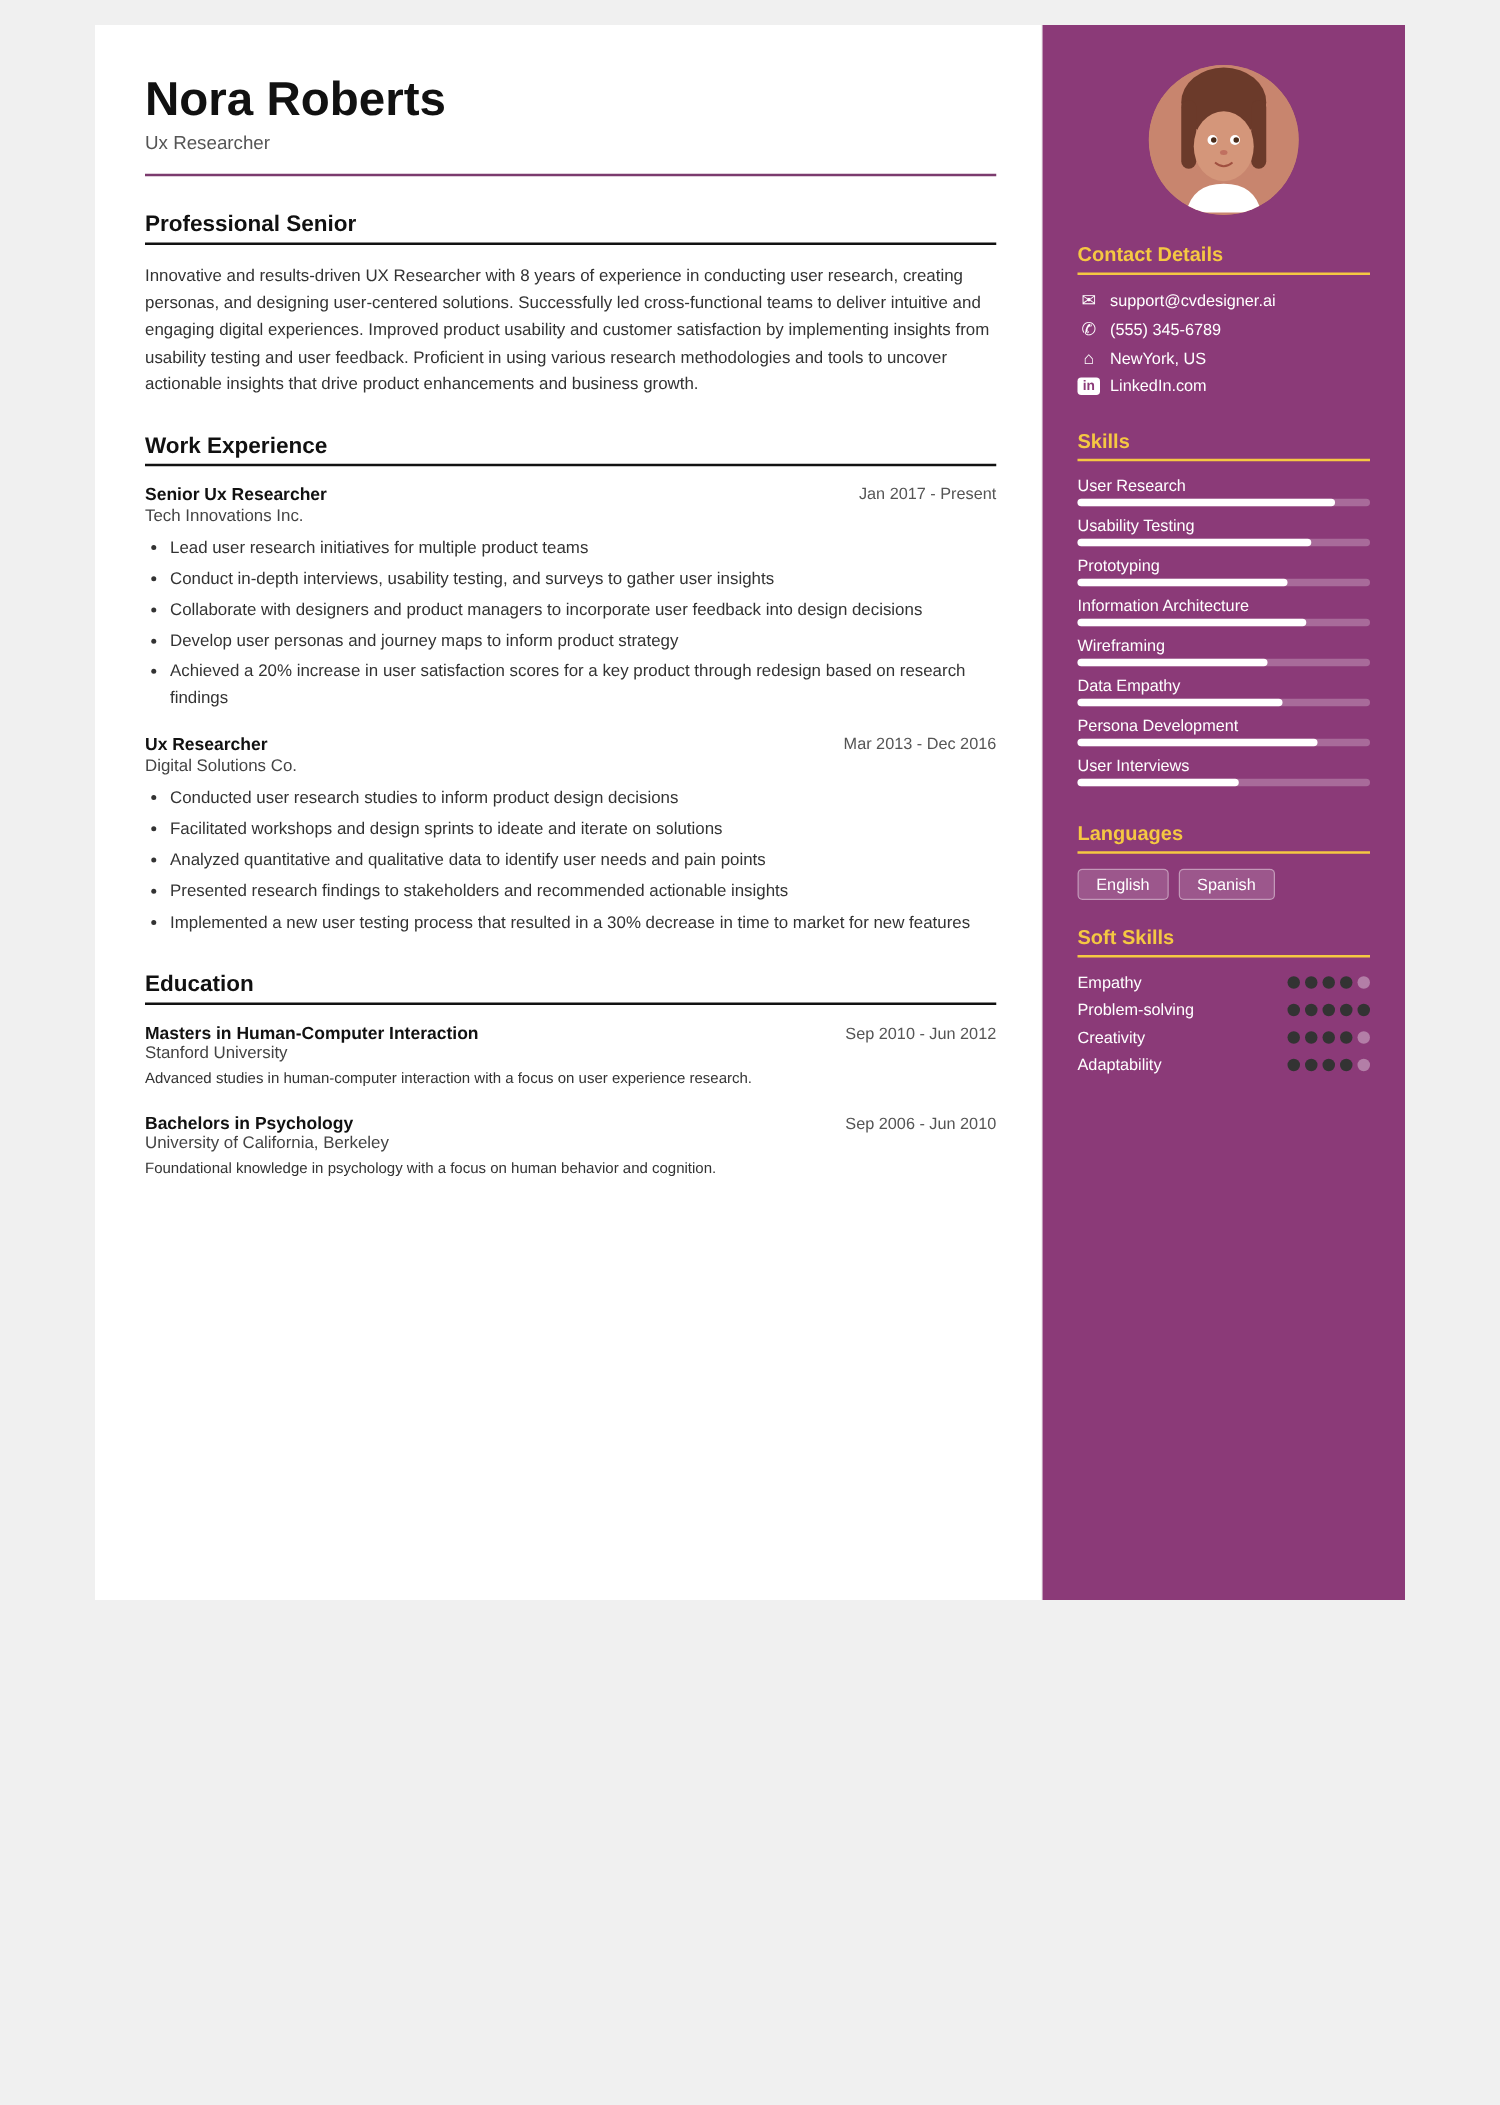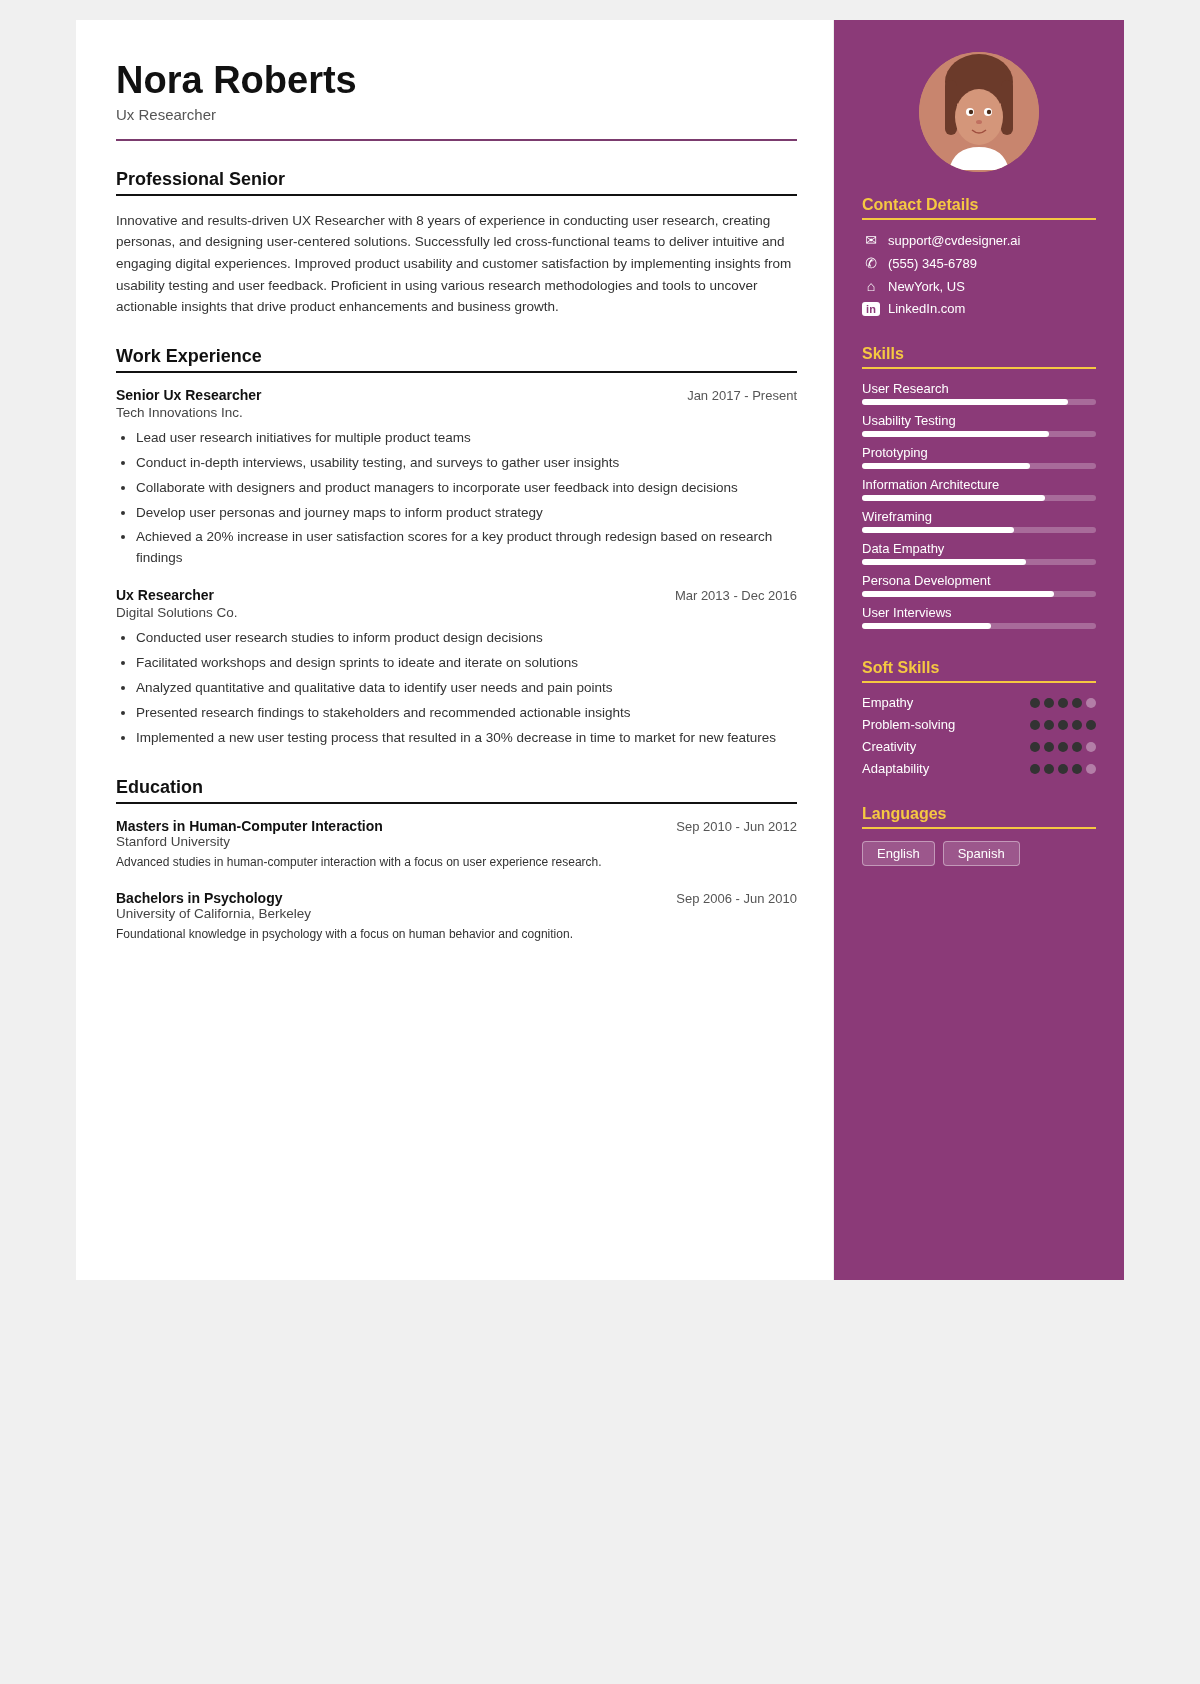--- a/index.html
+++ b/index.html
@@ -54,21 +54,21 @@
       color: #333;
       line-height: 1.6;
       margin-bottom: 28px;
     }
     .section {
       margin-bottom: 28px;
     }
     .job-header {
       display: flex;
       justify-content: space-between;
-      align-items: flex-end;
+      align-items: flex-start;
       margin-bottom: 2px;
     }
     .job-title {
       font-size: 14px;
       font-weight: 700;
       color: #111;
     }
     .job-dates {
       font-size: 13px;
       color: #555;
@@ -403,20 +403,28 @@
           <div class="skill-item">
       <div class="skill-name">User Interviews</div>
       <div class="skill-bar-bg">
         <div class="skill-bar-fill" style="width:55%"></div>
       </div>
     </div>
         </div>
     </div>
 
     <div class="right-section">
+      <div class="right-section-title">Languages</div>
+      <div class="lang-tags">
+        <span class="lang-tag">English</span>
+        <span class="lang-tag">Spanish</span>
+      </div>
+    </div>
+
+    <div class="right-section">
       <div class="right-section-title">Soft Skills</div>
       <div id="soft-skills-container">
           <div class="soft-skill-item">
             <span class="soft-skill-name">Empathy</span>
             <div class="dots">
               <span class="dot dot-filled"></span>
               <span class="dot dot-filled"></span>
               <span class="dot dot-filled"></span>
               <span class="dot dot-filled"></span>
               <span class="dot dot-empty"></span>
@@ -448,22 +456,14 @@
               <span class="dot dot-filled"></span>
               <span class="dot dot-filled"></span>
               <span class="dot dot-filled"></span>
               <span class="dot dot-filled"></span>
               <span class="dot dot-empty"></span>
             </div>
           </div>
         </div>
     </div>
 
-    <div class="right-section">
-      <div class="right-section-title">Languages</div>
-      <div class="lang-tags">
-        <span class="lang-tag">English</span>
-        <span class="lang-tag">Spanish</span>
-      </div>
-    </div>
-
   </div>
 </div>
 
 </body></html>

